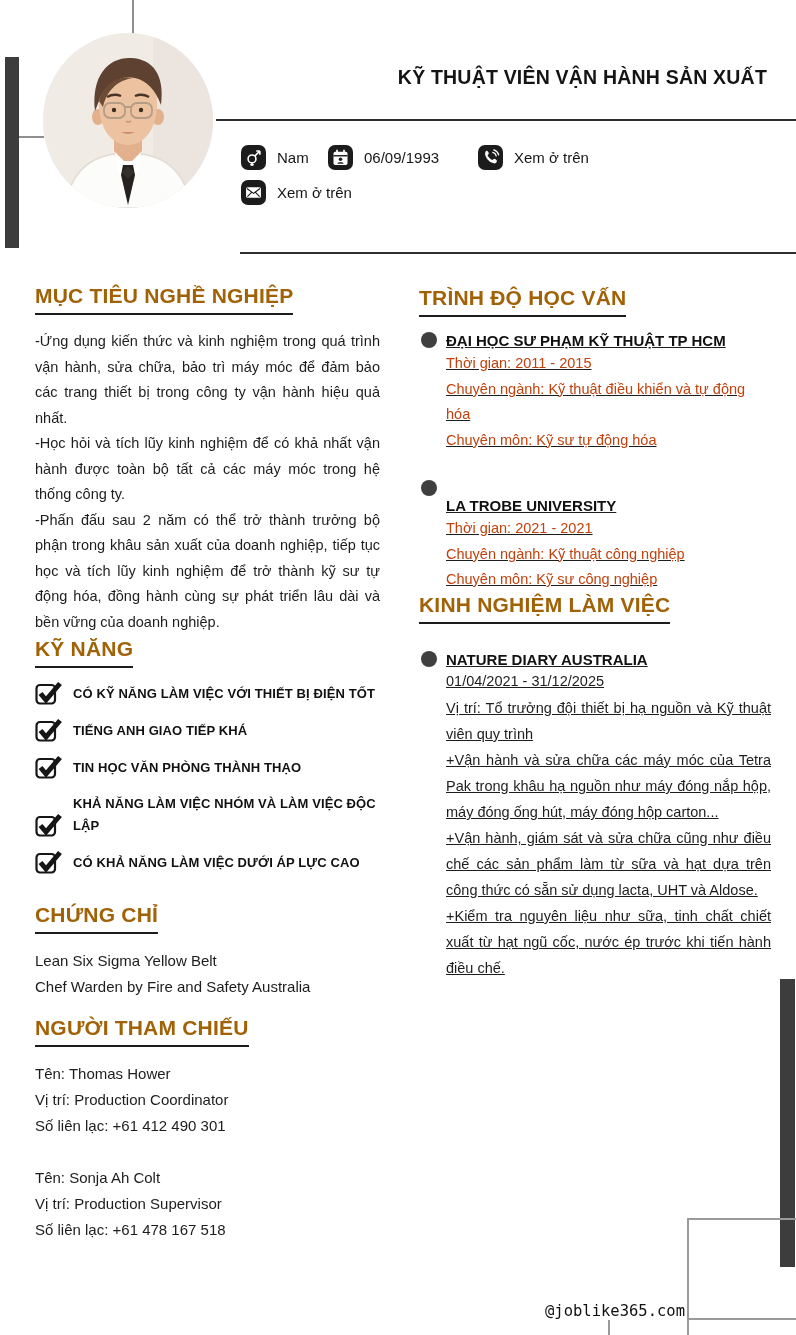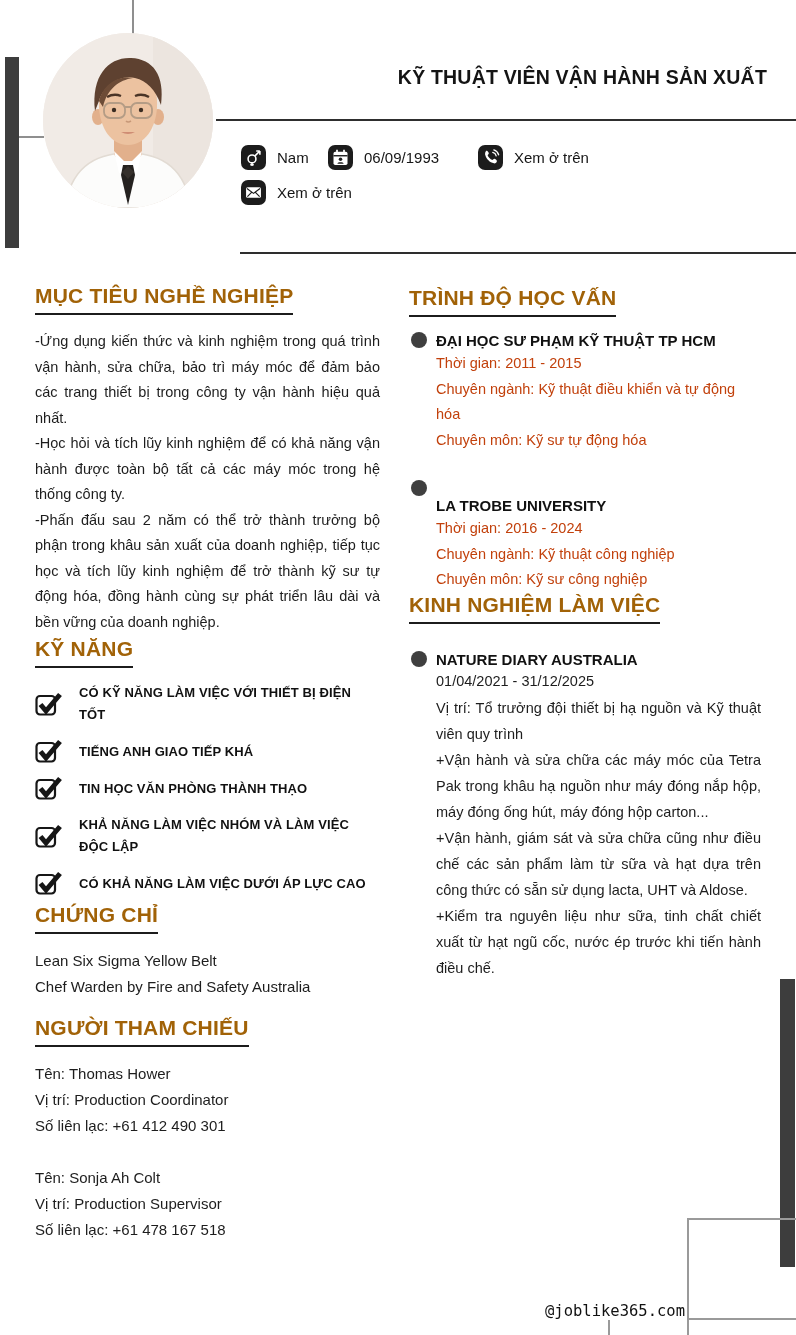--- a/index.html
+++ b/index.html
@@ -31,33 +31,33 @@
   .cicon{width:25px;height:25px;border-radius:7px;background:#1c1c1c;display:flex;
          align-items:center;justify-content:center;flex:0 0 auto;}
   .cicon svg{width:21px;height:21px;display:block;}
   .clabel{font-size:15px;color:#161616;white-space:nowrap;line-height:25px;}
 
   
   .sec{position:absolute;}
   .sec h2{margin:0 0 14px 0;font-size:21px;font-weight:700;color:#a16207;display:inline-block;
           border-bottom:2px solid #1c1c1c;padding-bottom:5px;letter-spacing:.2px;white-space:nowrap;}
   .col-left{left:35px;width:345px;}
-  .col-right{left:409px;width:352px;}
+  .col-right{left:419px;width:352px;text-decoration:underline;}
 
   .sec-objective{top:284px;}
   .sec-skills{top:637px;}
   .sec-certs{top:903px;}
   .sec-refs{top:1016px;}
   .sec-education{top:286px;}
   .sec-experience{top:593px;}
 
   .para p{margin:0;font-size:14.5px;line-height:25.5px;text-align:justify;color:#1d1d1d;}
 
   .skill-list{margin:0;padding:0;list-style:none;}
-  .skill-item{display:flex;gap:17px;margin-bottom:14px;align-items:center;}
+  .skill-item{display:flex;gap:11px;margin-bottom:14px;align-items:flex-end;}
   .skill-item .chk{flex:0 0 auto;width:27px;height:24px;margin-top:-1px;}
   .skill-item .chk svg{width:27px;height:24px;display:block;}
   .skill-label{font-size:13px;font-weight:700;color:#111;line-height:22px;letter-spacing:.1px;}
 
   .cert-list{margin:0;padding:0;list-style:none;}
   .cert-list li{font-size:15px;line-height:26px;color:#1d1d1d;}
 
   .ref-group{margin:0;}
   .ref-group + .ref-group{margin-top:26px;}
   .ref-group div{font-size:15px;line-height:26px;color:#1d1d1d;}
@@ -167,21 +167,21 @@
   </div>
 
 
   <div class="deco contact-rule"></div>
 
   <section class="sec col-left sec-objective">
     <h2>MỤC TIÊU NGHỀ NGHIỆP</h2>
     <div class="para">
 
     <p>-Ứng dụng kiến thức và kinh nghiệm trong quá trình vận hành, sửa chữa, bảo trì máy móc để đảm bảo các trang thiết bị trong công ty vận hành hiệu quả nhất.</p>
-        <p>-Học hỏi và tích lũy kinh nghiệm để có khả năng vận hành được toàn bộ tất cả các máy móc trong hệ thống công ty.</p>
+        <p>-Học hỏi và tích lũy kinh nghiệm để có khả nhất vận hành được toàn bộ tất cả các máy móc trong hệ thống công ty.</p>
         <p>-Phấn đấu sau 2 năm có thể trở thành trưởng bộ phận trong khâu sản xuất của doanh nghiệp, tiếp tục học và tích lũy kinh nghiệm để trở thành kỹ sư tự động hóa, đồng hành cùng sự phát triển lâu dài và bền vững của doanh nghiệp.</p>
       </div>
   </section>
 
   <section class="sec col-left sec-skills">
     <h2>KỸ NĂNG</h2>
     <ul class="skill-list">
 
     <li class="skill-item">
           <span class="chk">
@@ -264,21 +264,21 @@
     <div class="edu-entry">
           <span class="bullet"></span>
           <div class="entry-heading">ĐẠI HỌC SƯ PHẠM KỸ THUẬT TP HCM</div>
           <div class="entry-line">Thời gian: 2011 - 2015</div>
           <div class="entry-line">Chuyên ngành: Kỹ thuật điều khiển và tự động hóa</div>
           <div class="entry-line">Chuyên môn: Kỹ sư tự động hóa</div>
         </div>
         <div class="edu-entry">
           <span class="bullet"></span>
           <div class="entry-heading">LA TROBE UNIVERSITY</div>
-          <div class="entry-line">Thời gian: 2016 - 2024</div>
+          <div class="entry-line">Thời gian: 2021 - 2021</div>
           <div class="entry-line">Chuyên ngành: Kỹ thuật công nghiệp</div>
           <div class="entry-line">Chuyên môn: Kỹ sư công nghiệp</div>
         </div>
       </div>
   </section>
 
   <section class="sec col-right sec-experience">
     <h2>KINH NGHIỆM LÀM VIỆC</h2>
     <div>
 

